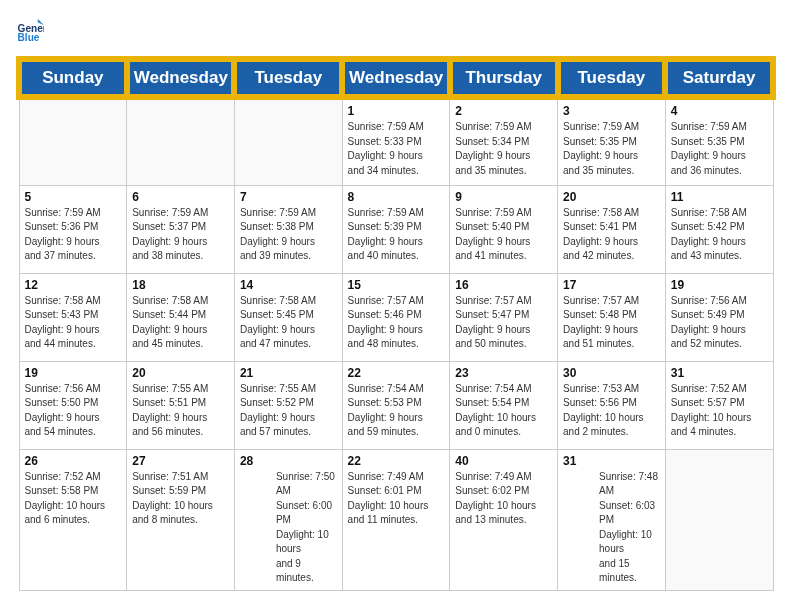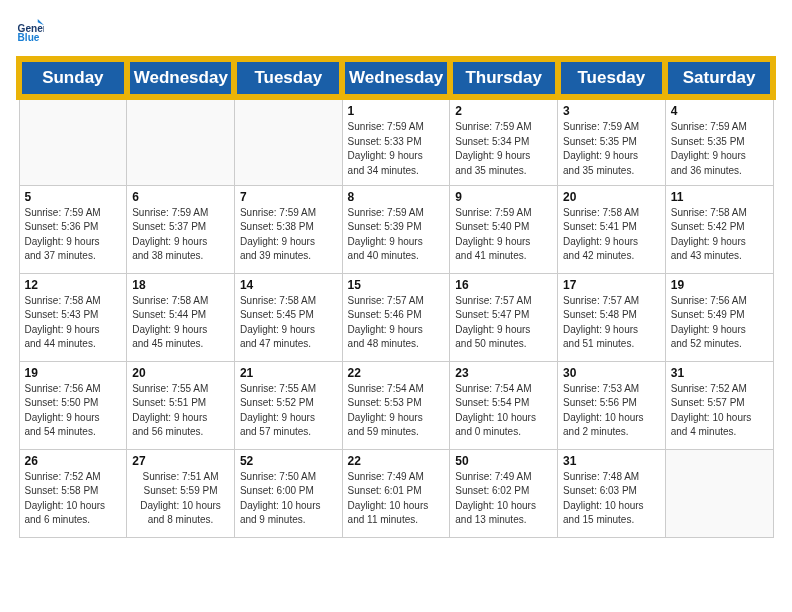--- a/index.html
+++ b/index.html
@@ -297,49 +297,49 @@
       <tr>
         <td>
           <div class="day-number">26</div>
           <div class="day-info" style="white-space: pre-line;">Sunrise: 7:52 AM
 Sunset: 5:58 PM
 Daylight: 10 hours
 and 6 minutes.</div>
         </td>
         <td>
           <div class="day-number">27</div>
-          <div class="day-info" style="white-space: pre-line; text-align: center;">Sunrise: 7:51 AM
+          <div class="day-info" style="white-space: pre-line;">Sunrise: 7:51 AM
 Sunset: 5:59 PM
 Daylight: 10 hours
 and 8 minutes.</div>
         </td>
         <td>
-          <div class="day-number">52</div>
-          <div class="day-info" style="white-space: pre-line;">Sunrise: 7:50 AM
+          <div class="day-number">28</div>
+          <div class="day-info" style="white-space: pre-line; margin-left: 36px;">Sunrise: 7:50 AM
 Sunset: 6:00 PM
 Daylight: 10 hours
 and 9 minutes.</div>
         </td>
         <td>
           <div class="day-number">22</div>
           <div class="day-info" style="white-space: pre-line;">Sunrise: 7:49 AM
 Sunset: 6:01 PM
 Daylight: 10 hours
 and 11 minutes.</div>
         </td>
         <td>
-          <div class="day-number">50</div>
+          <div class="day-number">40</div>
           <div class="day-info" style="white-space: pre-line;">Sunrise: 7:49 AM
 Sunset: 6:02 PM
 Daylight: 10 hours
 and 13 minutes.</div>
         </td>
         <td>
           <div class="day-number">31</div>
-          <div class="day-info" style="white-space: pre-line;">Sunrise: 7:48 AM
+          <div class="day-info" style="white-space: pre-line; margin-left: 36px;">Sunrise: 7:48 AM
 Sunset: 6:03 PM
 Daylight: 10 hours
 and 15 minutes.</div>
         </td>
         <td class="empty"></td>
       </tr>
     </tbody>
 </table>
 
 </body></html>

